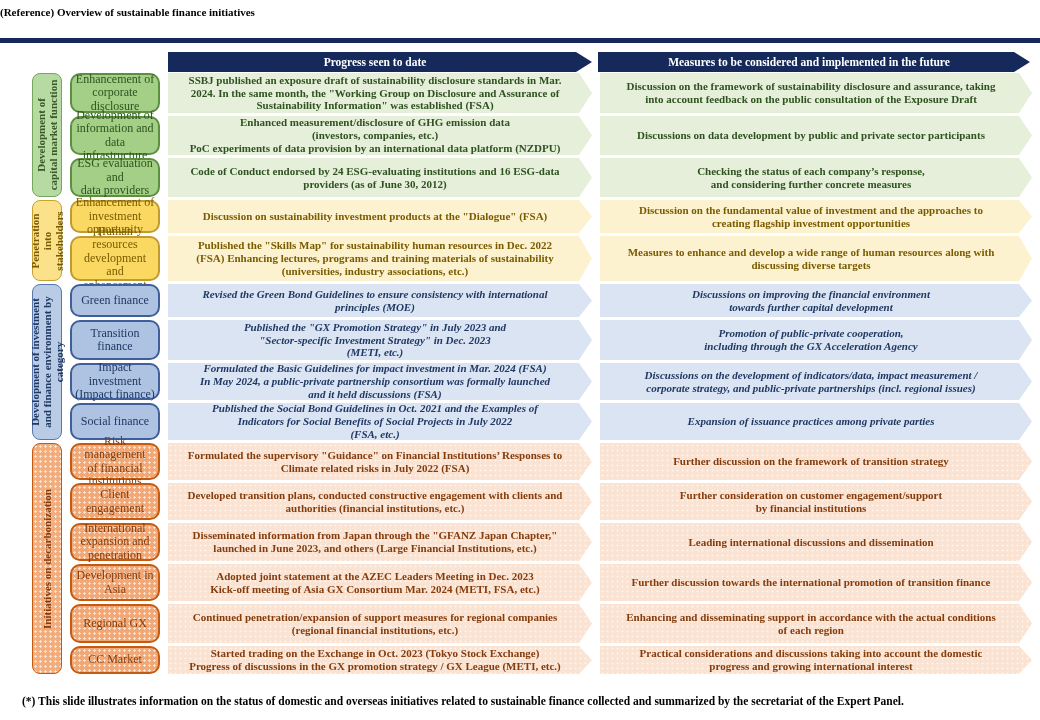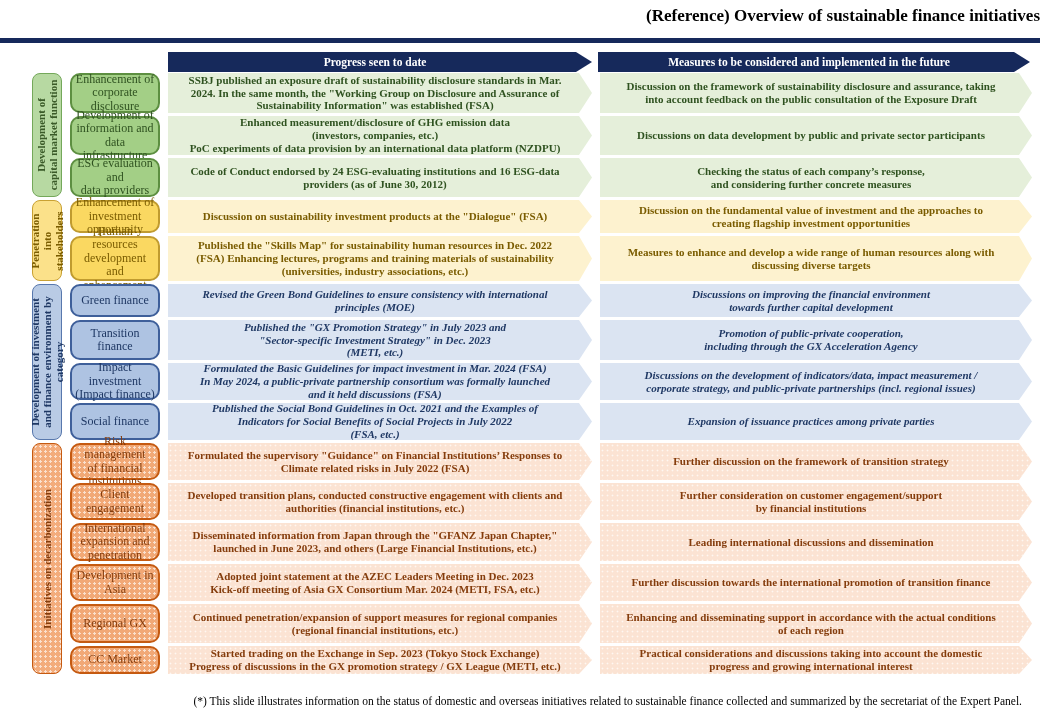--- a/index.html
+++ b/index.html
@@ -1,21 +1,21 @@
 <!DOCTYPE html>
 <html><head>
 <meta charset="utf-8">
 <style>
   * { box-sizing: border-box; margin: 0; padding: 0; }
   html, body { width: 1040px; height: 720px; background: #ffffff; }
   body { font-family: "Liberation Serif", "DejaVu Serif", serif; }
   .slide { position: relative; width: 1040px; height: 720px; overflow: hidden; }
 
   .title { position: absolute; top: 6px; left: 0; width: 100%;
-           text-align: right; font-size: 17px; font-weight: bold; color: #000; font-family: Liberation Serif, serif; }
+           text-align: left; font-size: 11px; font-weight: bold; color: #000; font-family: Liberation Serif, serif; }
   .rule  { position: absolute; top: 38px; left: 0; width: 1040px; height: 5px; background: #16295b; }
 
   .col-headers { position: absolute; top: 52px; left: 168px; display: flex; gap: 6px; }
   .col-header {
     height: 20px; background: #16295b; color: #ffffff;
     display: flex; align-items: center; justify-content: center;
     font-size: 11.5px; font-weight: bold;
     clip-path: polygon(0 0, calc(100% - 16px) 0, 100% 50%, calc(100% - 16px) 100%, 0 100%);
     padding-right: 10px;
   }
@@ -74,21 +74,21 @@
   
   .dots { background-image: radial-gradient(rgba(255,255,255,0.65) 1px, rgba(0,0,0,0) 1.3px);
           background-size: 5px 5px; }
   .band-orange .vlabel { background-color: #f3ac7c; border-color: #c55a11; color: #843c0c; }
   .band-orange .subbox { background-color: #f1a876; border-color: #c55a11; color: #843c0c; }
   .band-orange .cell   { background-color: #fbe3d3; color: #843c0c;
                          background-image: radial-gradient(rgba(255,255,255,0.7) 0.8px, rgba(0,0,0,0) 1.1px);
                          background-size: 5px 5px; }
 
   .footnote { position: absolute; left: 22px; top: 695px; width: 1000px;
-              font-size: 11.5px; font-weight: normal; color: #000; text-align: right; }
+              font-size: 11.5px; font-weight: bold; color: #000; }
 </style>
 </head>
 <body>
 
 <div class="slide">
 
   <div class="title">(Reference) Overview of sustainable finance initiatives</div>
   <div class="rule"></div>
 
   <div class="col-headers">
@@ -242,21 +242,21 @@
         </div>
         <div class="row" style="height:39px">
           <div class="subbox dots">Regional GX</div>
           <div class="cell progress">Continued penetration/expansion of support measures for regional companies
 (regional financial institutions, etc.)</div>
           <div class="cell measures">Enhancing and disseminating support in accordance with the actual conditions
 of each region</div>
         </div>
         <div class="row" style="height:28px">
           <div class="subbox dots">CC Market</div>
-          <div class="cell progress">Started trading on the Exchange in Sep. 2023 (Tokyo Stock Exchange)
+          <div class="cell progress">Started trading on the Exchange in Oct. 2023 (Tokyo Stock Exchange)
 Progress of discussions in the GX promotion strategy / GX League (METI, etc.)</div>
           <div class="cell measures">Practical considerations and discussions taking into account the domestic
 progress and growing international interest</div>
         </div>
       </div>
     </div>
 
   </div>
 
   <div class="footnote">(*) This slide illustrates information on the status of domestic and overseas initiatives related to sustainable finance collected and summarized by the secretariat of the Expert Panel.</div>

